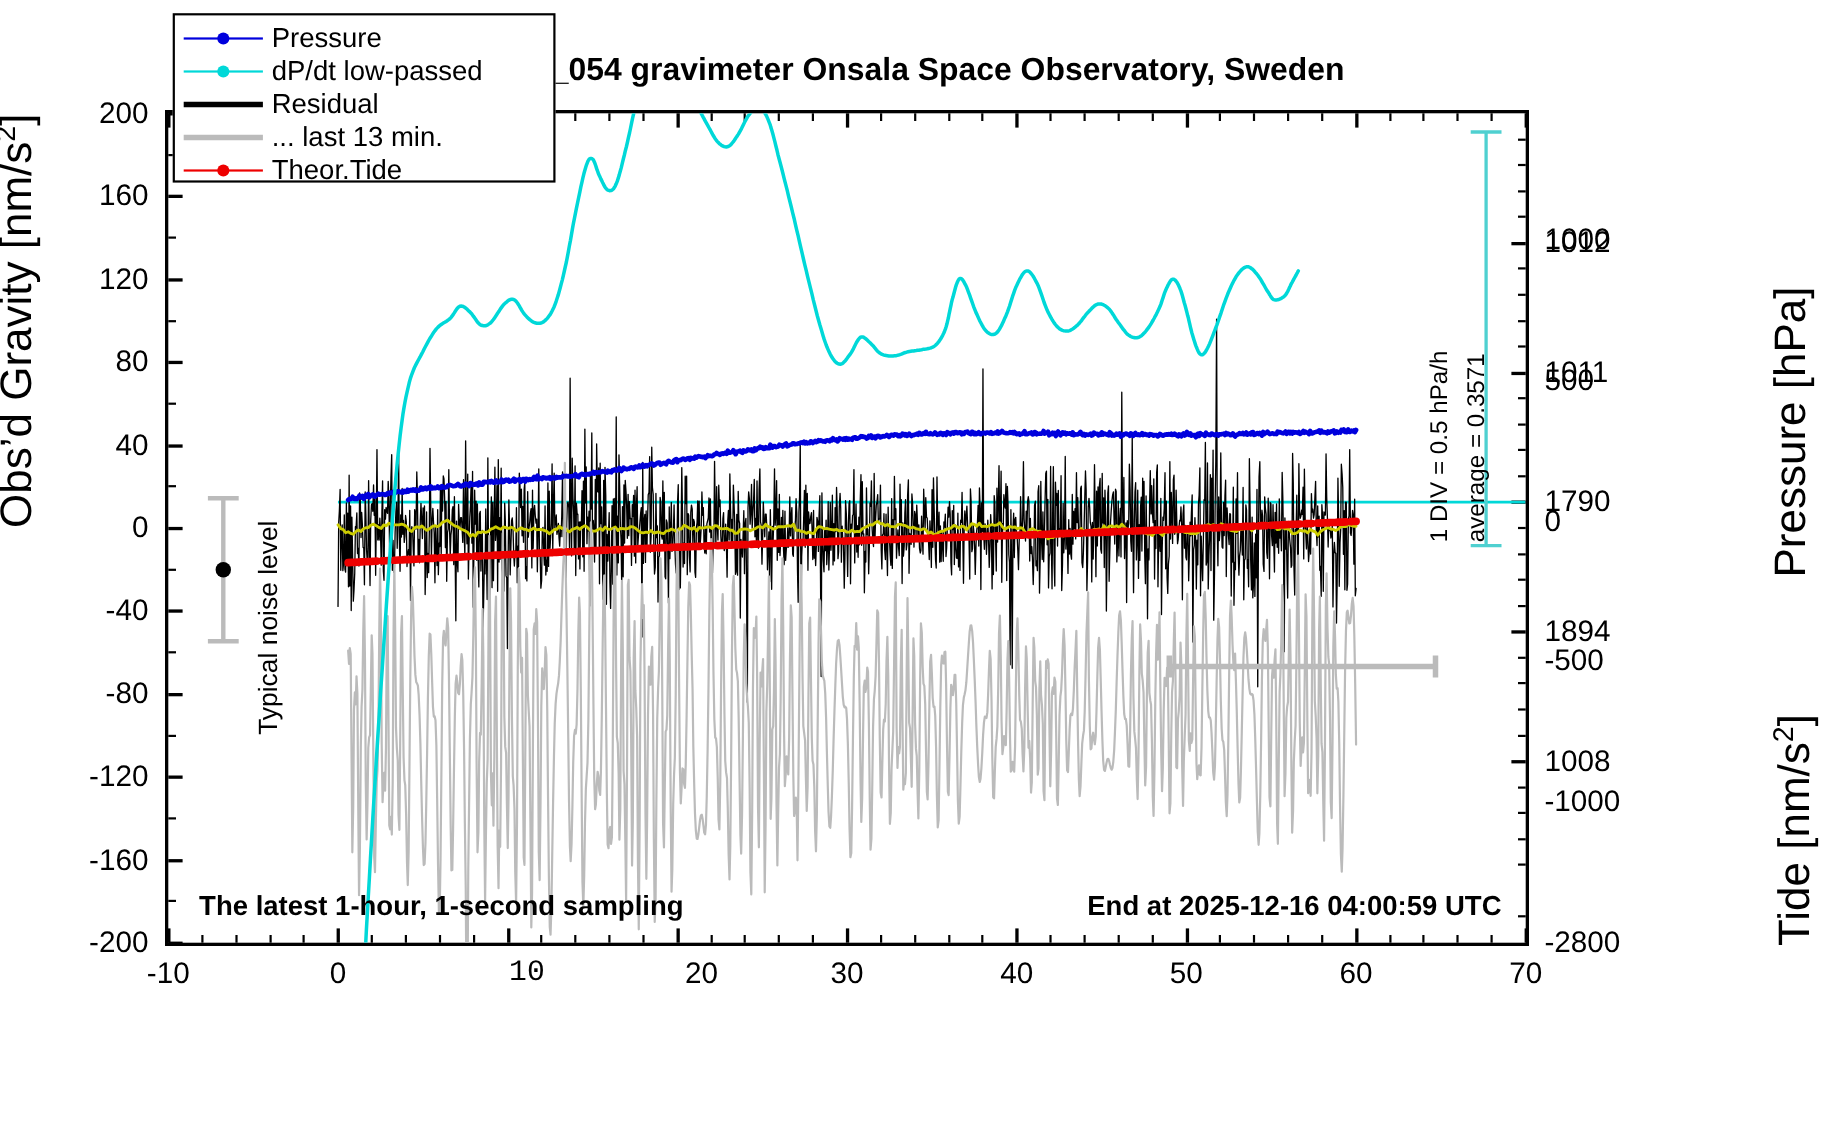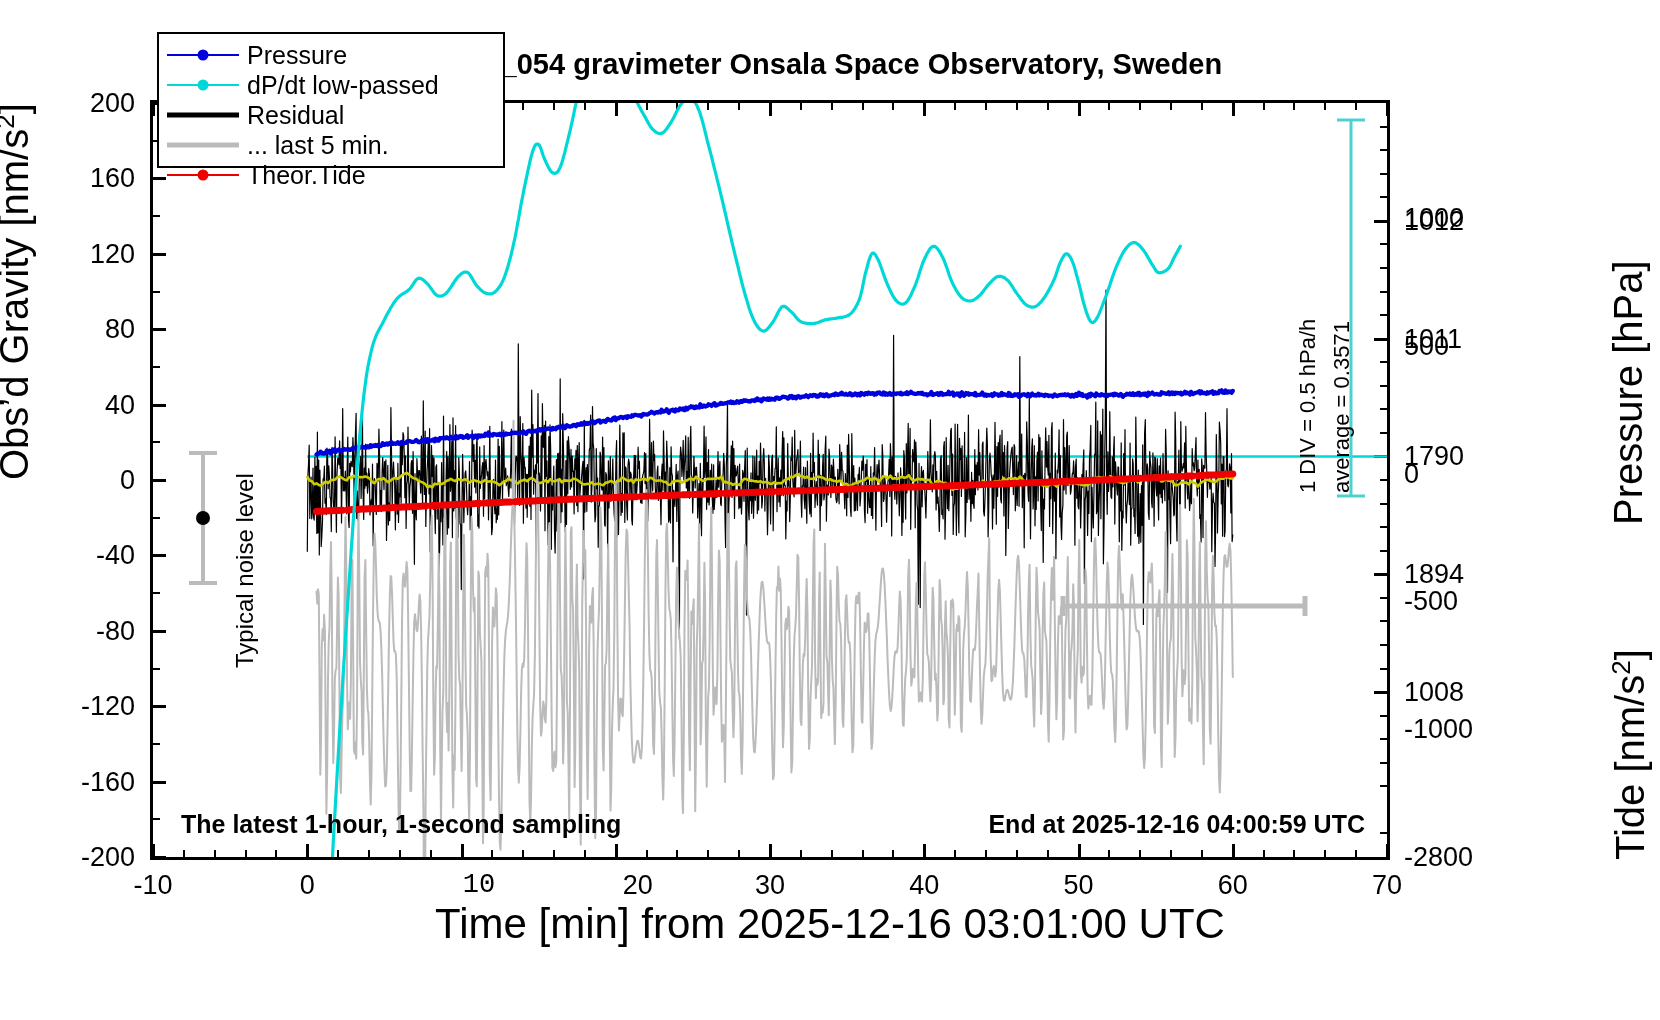--- a/index.html
+++ b/index.html
@@ -37,23 +37,23 @@
   #ytitle-pressure{position:absolute;left:1606px;top:525px;transform-origin:0 0;
                transform:rotate(-90deg);font-size:40px;color:#000;white-space:nowrap;}
   #ytitle-tide{position:absolute;left:1606px;top:860px;transform-origin:0 0;
                transform:rotate(-90deg);font-size:40px;color:#000;white-space:nowrap;}
   #xtitle{position:absolute;left:0;top:900px;width:1660px;text-align:center;
           font-size:42px;color:#000;}
   #chart-title{position:absolute;left:0;top:48px;width:1660px;text-align:center;
           font-size:29px;font-weight:bold;color:#000;}
 
   
-  #legend{position:absolute;left:157px;top:12px;width:348px;height:136px;
+  #legend{position:absolute;left:157px;top:12px;width:348px;height:154px;
           background:#fff;border:2px solid #000;box-sizing:border-box;
-          padding:6px 0 0 0;z-index:40;margin-top:20px;}
+          padding:6px 0 0 0;z-index:40;}
   .leg-row{display:flex;align-items:center;height:30px;}
   .leg-swatch{width:88px;height:30px;position:relative;flex:0 0 88px;}
   .leg-line{position:absolute;left:8px;right:8px;top:50%;transform:translateY(-50%);}
   .leg-dot{position:absolute;left:50%;top:50%;width:11px;height:11px;border-radius:50%;
            transform:translate(-50%,-50%);}
   .leg-text{font-size:25px;color:#000;white-space:nowrap;}
 
   
   .note-bold{position:absolute;font-size:25px;font-weight:bold;color:#000;white-space:nowrap;}
   .vnote{position:absolute;transform-origin:0 0;transform:rotate(-90deg);
@@ -68,21 +68,20 @@
 
   <div id="chart-title">SCG_054 gravimeter Onsala Space Observatory, Sweden</div>
 
   <div id="ytitle-left">
     Obs’d Gravity [nm/s<sup style="font-size:26px">2</sup>]
   </div>
   <div id="ytitle-pressure">Pressure [hPa]</div>
   <div id="ytitle-tide">
     Tide [nm/s<sup style="font-size:26px">2</sup>]
   </div>
-  <div id="xtitle">Time [min] from 2025-12-16 03:01:00 UTC</div>
 
   <div id="plot-frame">
     <div id="ticks-layer">
         <div class="tick-major-l" style="top: -1px;"></div>
         <div class="tick-major-l" style="top: 74.4px;"></div>
         <div class="tick-major-l" style="top: 149.8px;"></div>
         <div class="tick-major-l" style="top: 225.2px;"></div>
         <div class="tick-major-l" style="top: 300.6px;"></div>
         <div class="tick-major-l" style="top: 376px;"></div>
         <div class="tick-major-l" style="top: 451.4px;"></div>
@@ -310,21 +309,21 @@
       <div class="leg-row">
         <div class="leg-swatch">
           <div class="leg-line" style="border-top: 5px solid rgb(0, 0, 0);"></div>
         </div>
         <div class="leg-text">Residual</div>
       </div>
       <div class="leg-row">
         <div class="leg-swatch">
           <div class="leg-line" style="border-top: 5px solid rgb(187, 187, 187);"></div>
         </div>
-        <div class="leg-text">... last 5 min.</div>
+        <div class="leg-text">... last 13 min.</div>
       </div>
       <div class="leg-row">
         <div class="leg-swatch">
           <div class="leg-line" style="border-top: 2px solid rgb(238, 0, 0);"></div>
           <div class="leg-dot" style="background: rgb(238, 0, 0);"></div>
         </div>
         <div class="leg-text">Theor.Tide</div>
       </div>
     </div>
 

